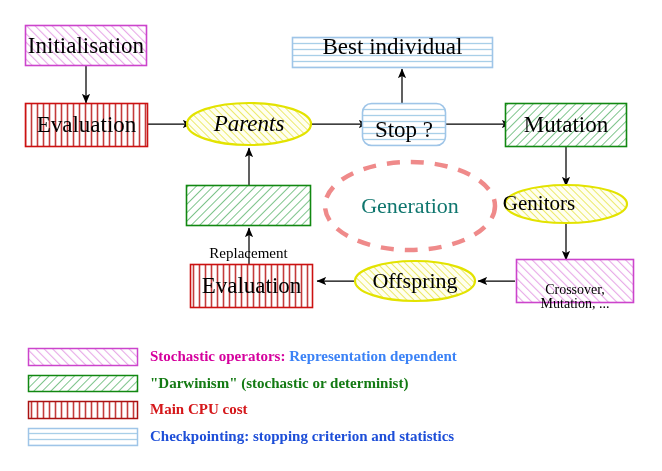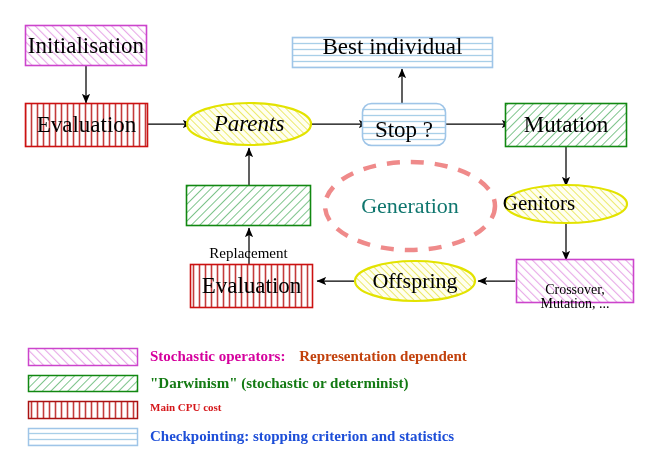--- a/index.html
+++ b/index.html
@@ -143,28 +143,28 @@
   <div class="node-label" style="left:355px; top:261px; width:120px; height:40px; font-size:22px;">Offspring</div>
 
   <div class="node-label" style="left:190px; top:264px; width:123px; height:44px; font-size:23px;">Evaluation</div>
 
   <div class="node-label" style="left:186px; top:185px; width:125px; height:41px; font-size:15px;margin-top:48px;">Replacement</div>
 
   <div class="node-label" style="left:325px; top:185px; width:170px; height:42px; font-size:22px; color:#0f766e;">Generation</div>
 
   <div class="legend-text" style="left:150px; top:348px; font-size:15px;">
     <span style="color:#d5009d;">Stochastic operators:</span>
-    <span style="color:#c2410c; margin-left:10px;">Representation dependent</span>
+    <span style="color:#3b82f6; ">Representation dependent</span>
   </div>
 
   <div class="legend-text" style="left:150px; top:375px; font-size:15px;">
     <span style="color:#137a13;">"Darwinism" (stochastic or determinist)</span>
   </div>
 
-  <div class="legend-text" style="left:150px; top:401px; font-size:11px;">
+  <div class="legend-text" style="left:150px; top:401px; font-size:15px;">
     <span style="color:#d5171a;">Main CPU cost</span>
   </div>
 
   <div class="legend-text" style="left:150px; top:428px; font-size:15px;">
     <span style="color:#1d4ed8;">Checkpointing: stopping criterion and statistics</span>
   </div>
 
 </div>
 
 </body></html>

